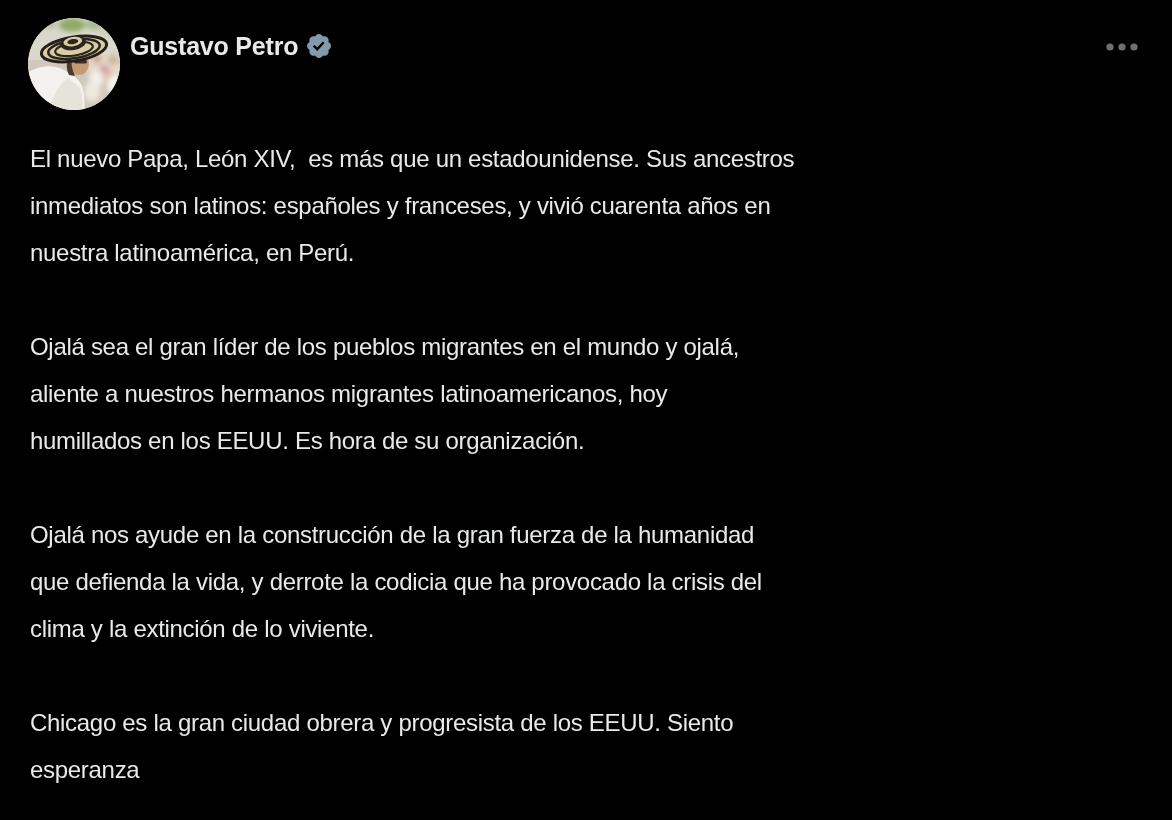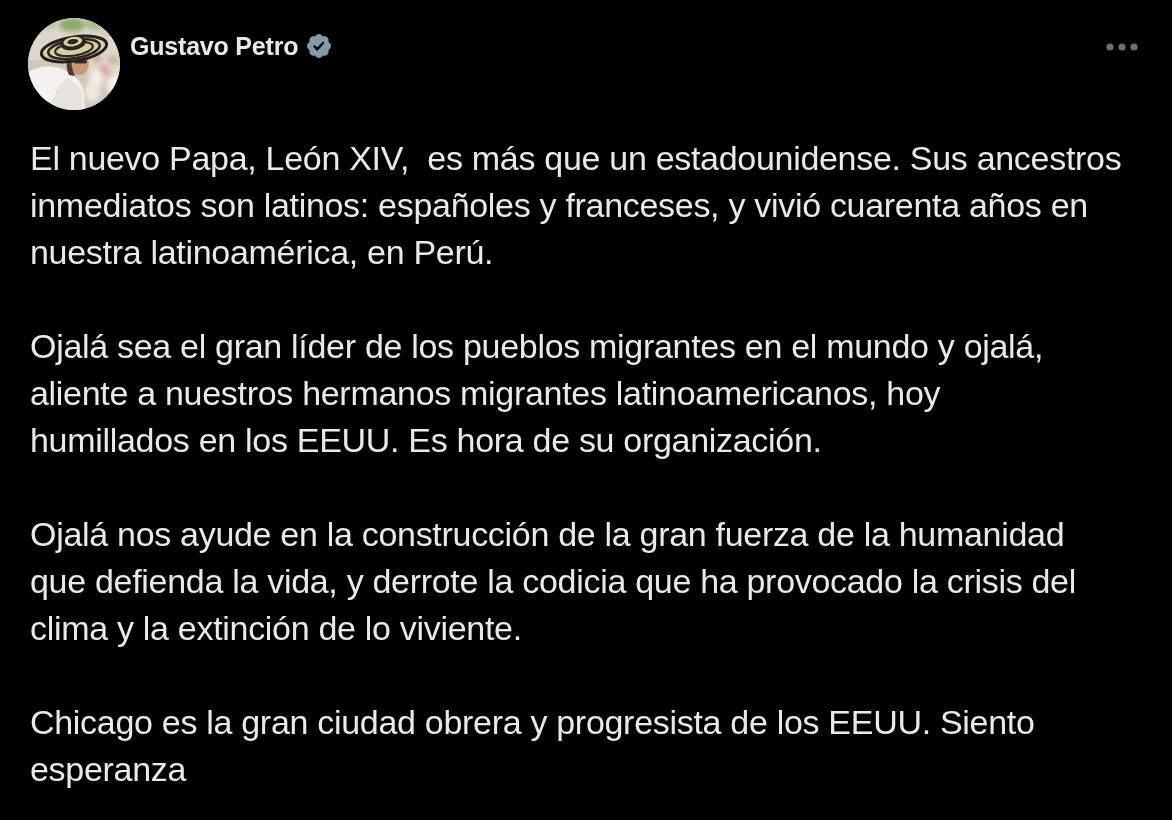--- a/index.html
+++ b/index.html
@@ -66,21 +66,21 @@
     border: none;
     padding: 4px;
     margin-top: 17px;
     margin-right: -2px;
     cursor: pointer;
     border-radius: 50%;
   }
   .more-button svg { display: block; }
   .tweet-text {
     margin-top: 25px;
-    font-size: 34px;
+    font-size: 24px;
     line-height: 47px;
     color: #e7e9ea;
     letter-spacing: -0.3px;
     white-space: pre-wrap;
     word-wrap: break-word;
   }
 </style>
 </head>
 <body>
 

